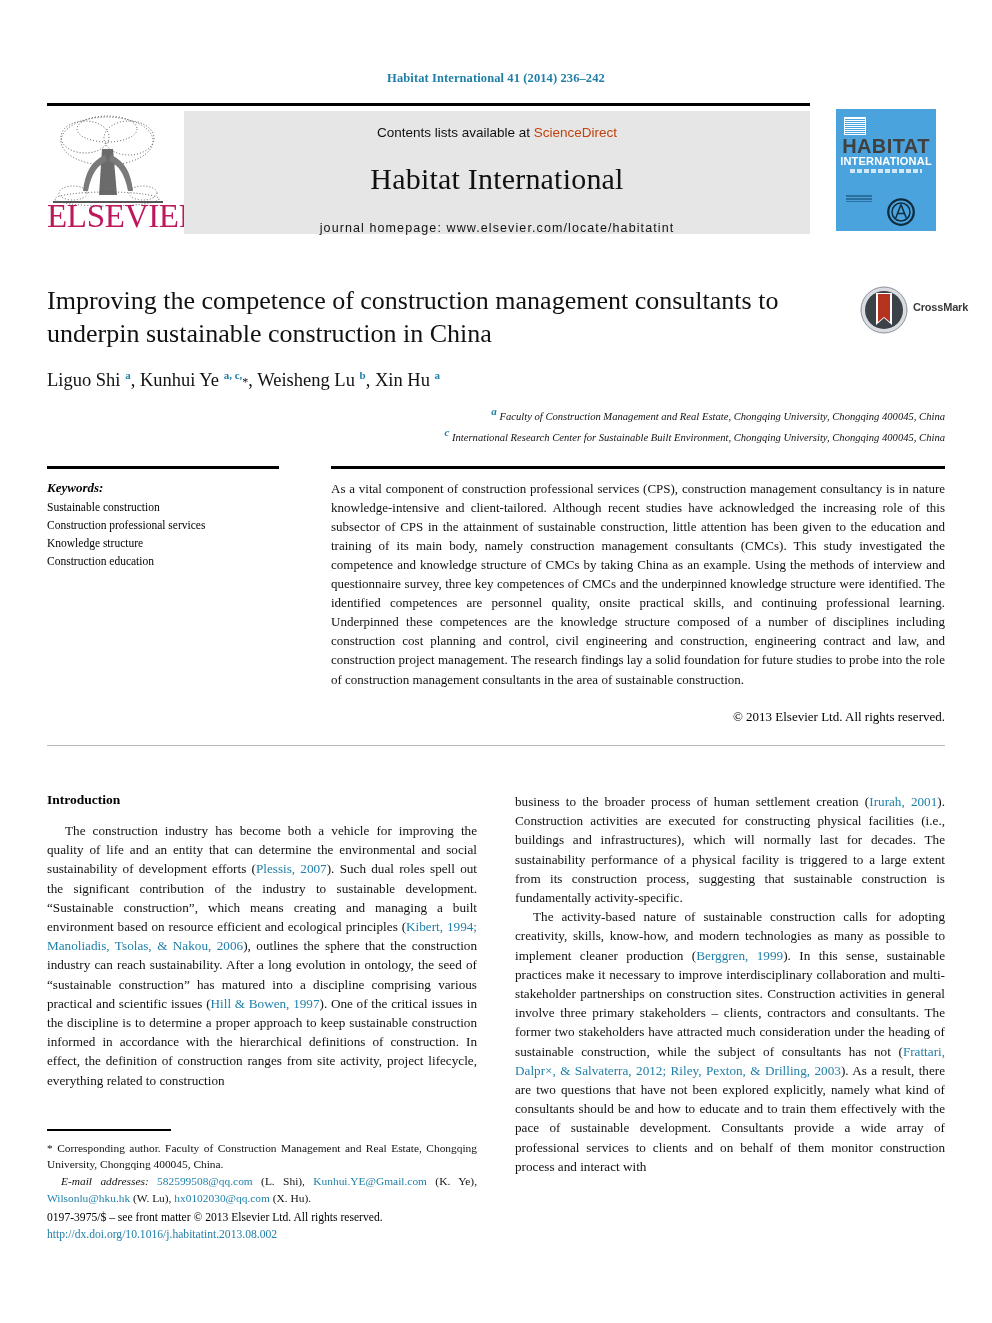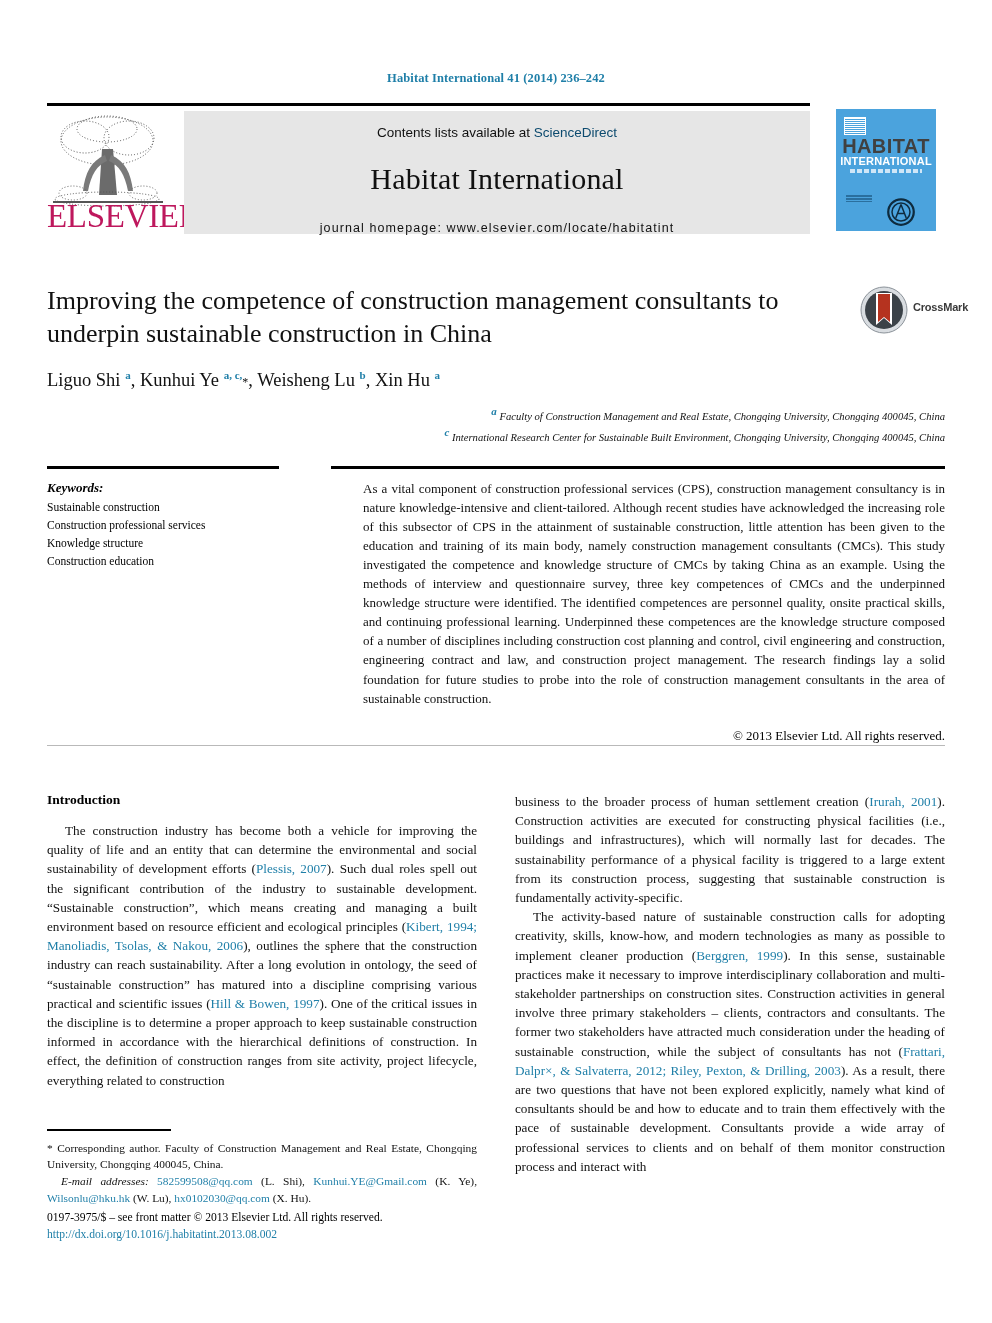--- a/index.html
+++ b/index.html
@@ -81,21 +81,21 @@
     text-align: center;
     box-sizing: border-box;
   }
   .contents-line {
     margin-top: 14px;
     font-family: "Liberation Sans", sans-serif;
     font-size: 13.5px;
     color: #111;
   }
   .contents-line .sd {
-    color: #0c4a6e;
+    color: #c2410c;
     text-align: right;
   }
   .journal-name {
     margin-top: 22px;
     font-family: "Liberation Serif", serif;
     font-size: 30px;
     color: #111;
     letter-spacing: .2px;
   }
   .homepage-line {
@@ -291,21 +291,20 @@
     height: 2.5px;
     background: #000;
     margin-bottom: 10px;
   }
   .abs-text {
     font-family: "Liberation Serif", serif;
     font-size: 13px;
     line-height: 1.47;
     text-align: justify;
     color: #111;
-    margin-left: 32px;
   }
   .abs-copy {
     margin-top: 20px;
     text-align: right;
     font-family: Liberation Serif, serif;
     font-size: 13px;
   }
 
   
   .body-rule {

